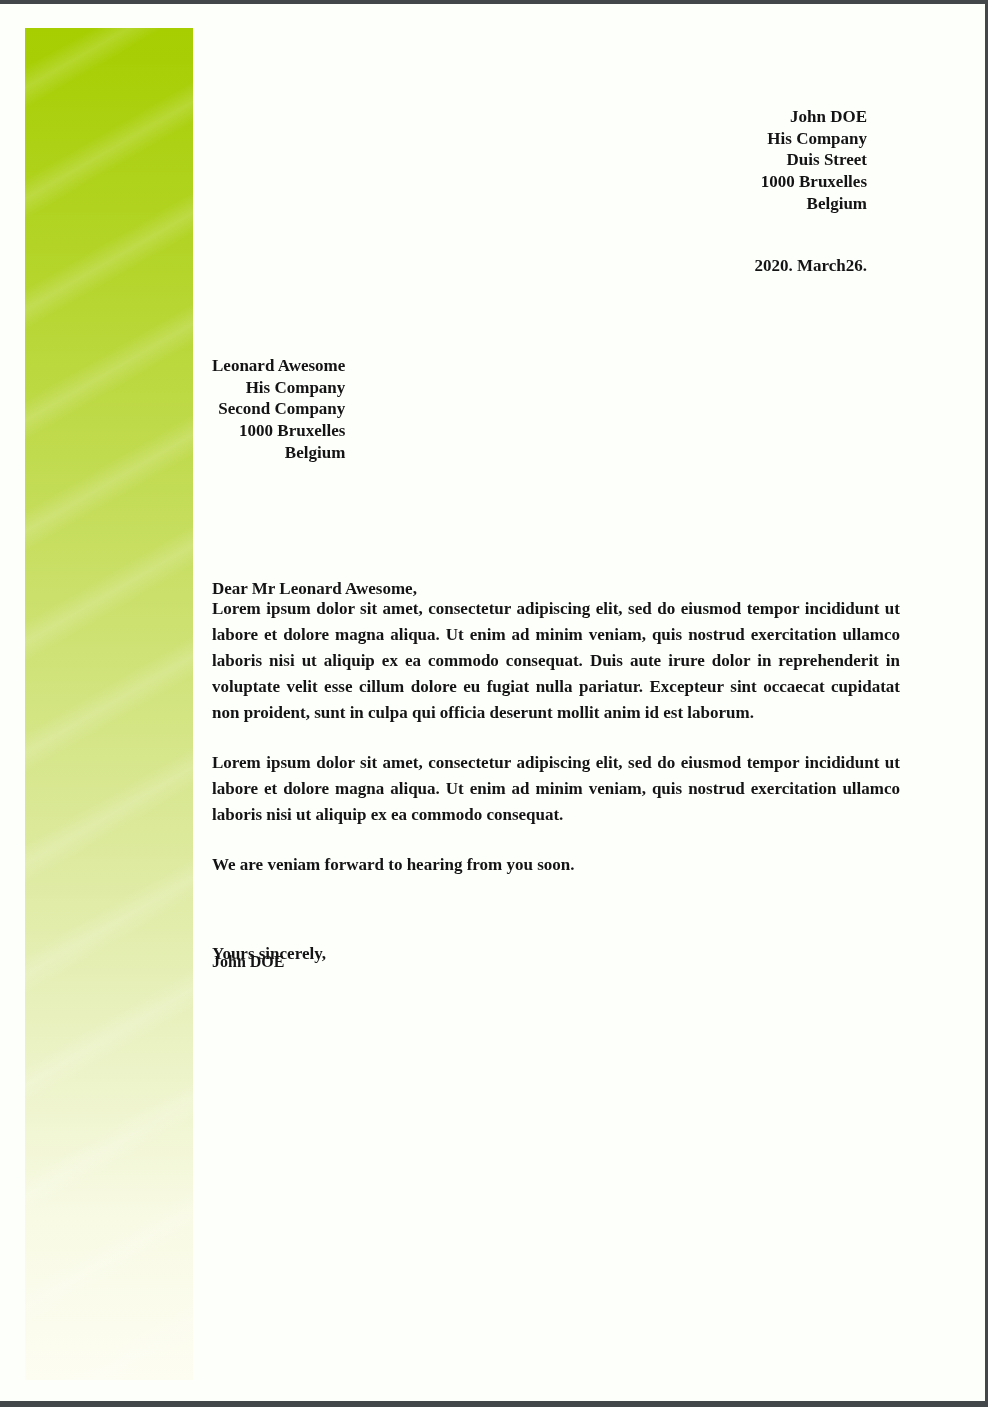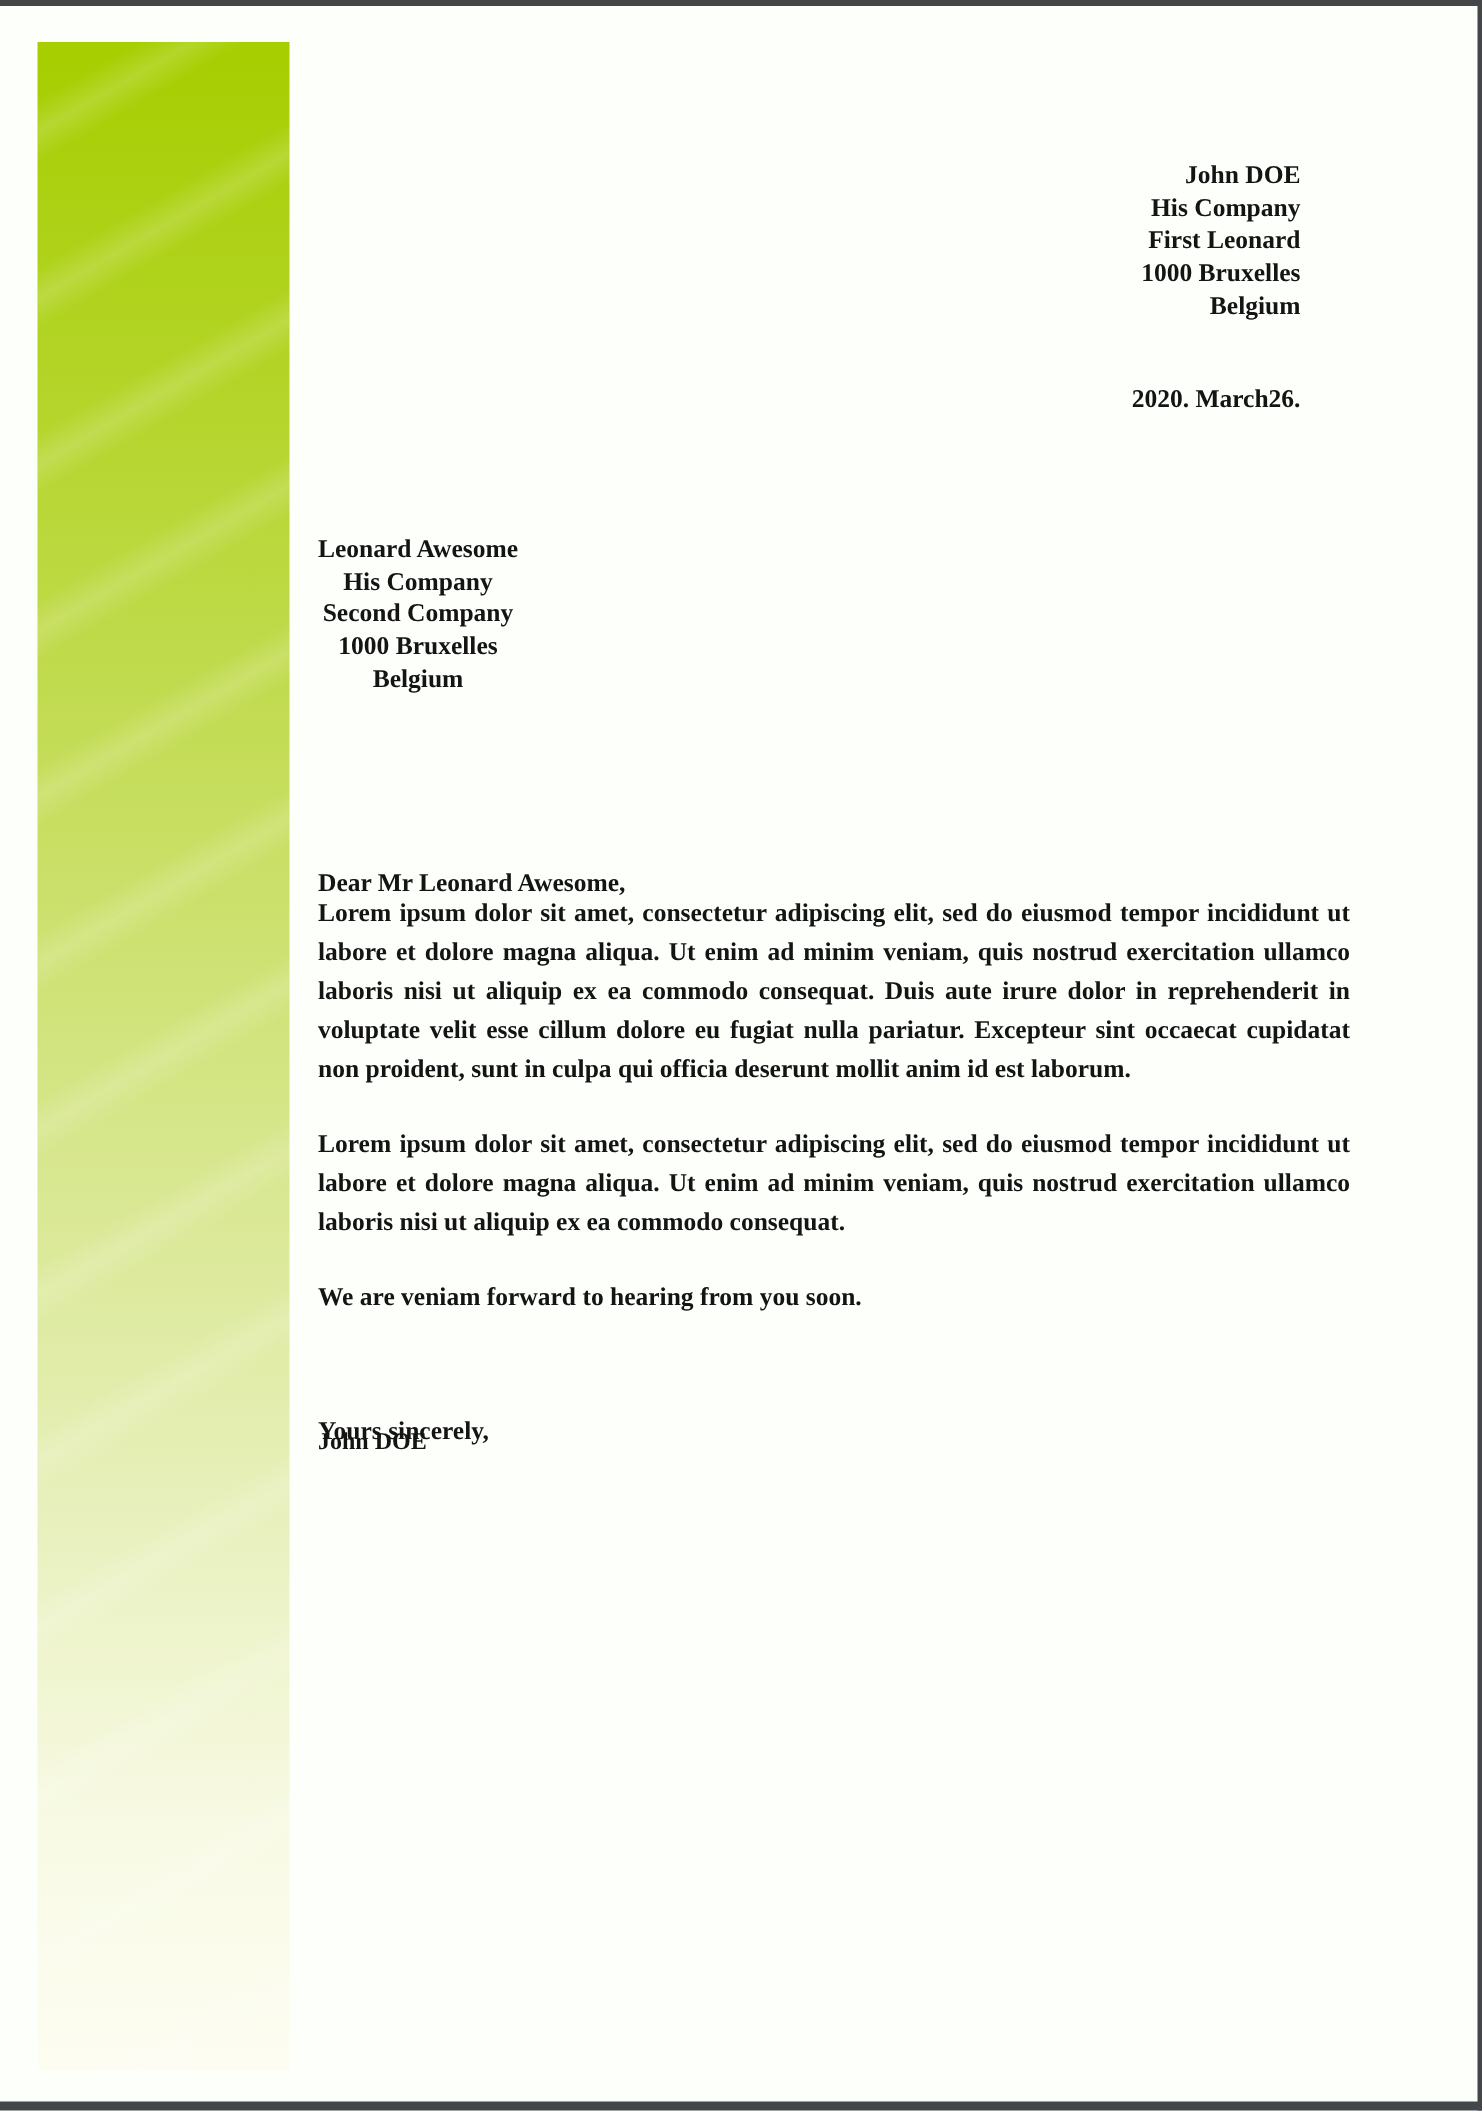--- a/index.html
+++ b/index.html
@@ -43,21 +43,21 @@
   }
   .text-block { position: absolute; font-size: 17px; }
   .addr { line-height: 21.7px; }
   .sender {
     right: 121px; top: 106px; text-align: right;
   }
   .date-line {
     right: 121px; top: 255px; line-height: 21.7px;
   }
   .recipient {
-    left: 212px; top: 355px; text-align: center;
+    left: 212px; top: 355px; text-align: right;
   }
   .salutation { left: 212px; top: 576px; line-height: 26px; }
   .para {
     left: 212px; width: 688px;
     line-height: 26px;
     text-align: justify;
   }
   .para-1 { top: 596px; }
   .para-2 { top: 750px; }
   .closing-line { left: 212px; top: 852px; line-height: 26px; }
@@ -71,21 +71,21 @@
 
   <div class="frame-top"></div>
   <div class="frame-right"></div>
   <div class="frame-bottom"></div>
 
   <div class="sidebar"></div>
 
   <div class="text-block addr sender">
     <div>John DOE</div>
     <div>His Company</div>
-    <div>First Leonard</div>
+    <div>Duis Street</div>
     <div>1000 Bruxelles</div>
     <div>Belgium</div>
   </div>
 
   <div class="text-block date-line">2020. March26.</div>
 
   <div class="text-block addr recipient">
     <div>Leonard Awesome</div>
     <div>His Company</div>
     <div>Second Company</div>

